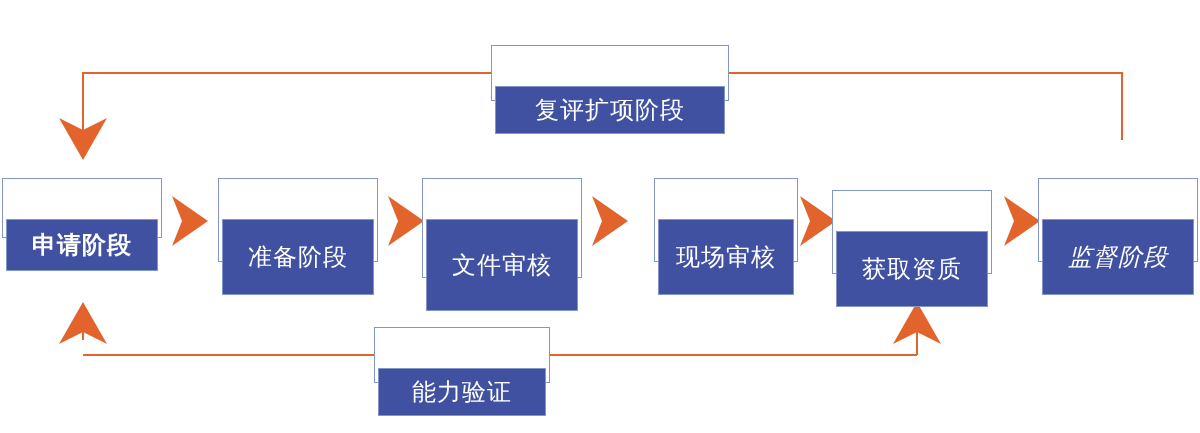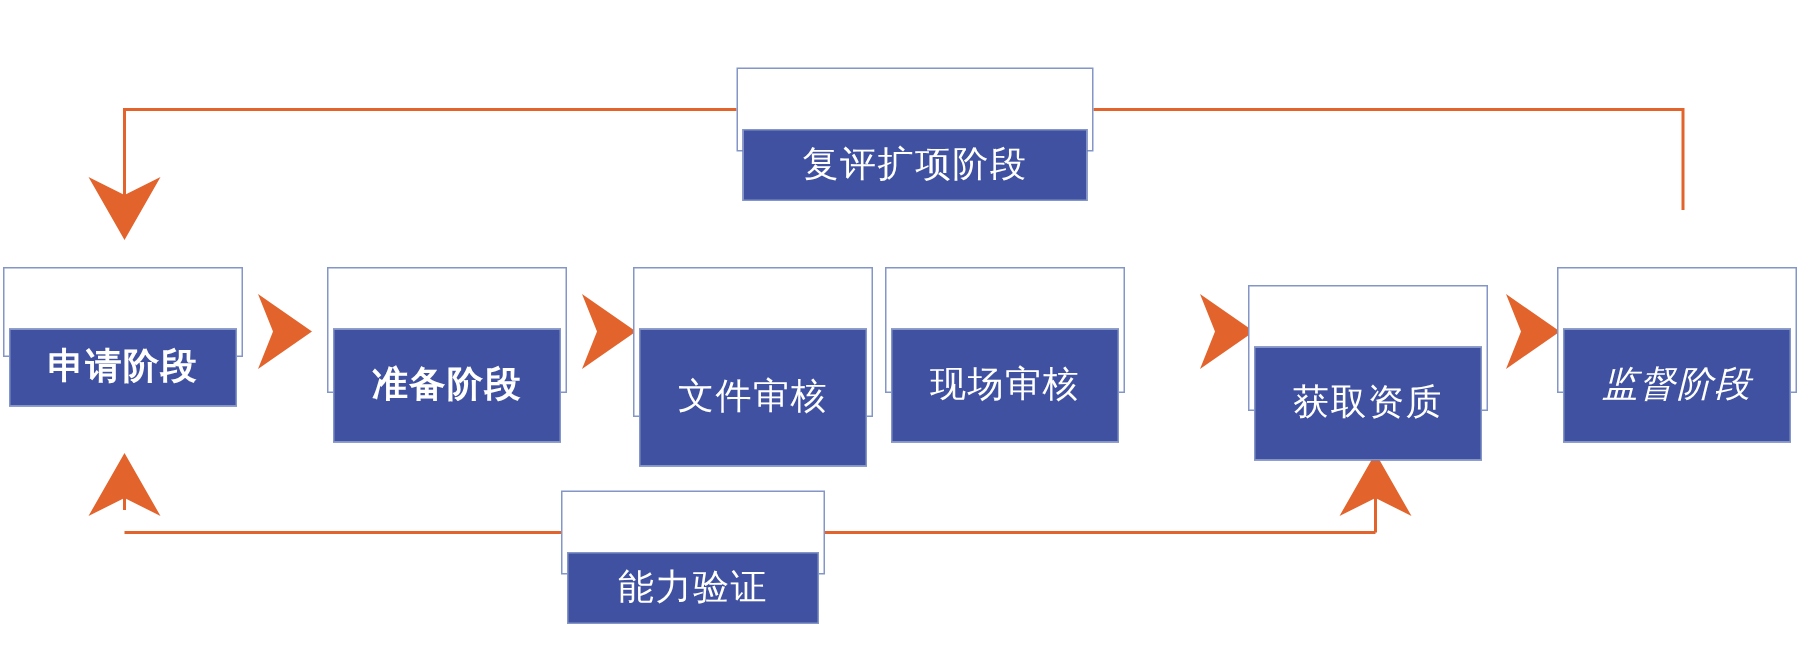--- a/index.html
+++ b/index.html
@@ -90,33 +90,33 @@
       <span class="label">复评扩项阶段</span>
     </div>
   </div>
 
   <div class="node" style="left:2px;top:178px;width:160px;height:60px;font-weight:bold;">
     <div class="inner">
       <span class="label">申请阶段</span>
     </div>
   </div>
 
-  <div class="node" style="left:218px;top:178px;width:160px;height:84px;font-weight:bold;">
+  <div class="node" style="left:218px;top:178px;width:160px;height:84px;">
     <div class="inner">
       <span class="label">准备阶段</span>
     </div>
   </div>
 
   <div class="node" style="left:422px;top:178px;width:160px;height:100px;">
     <div class="inner">
       <span class="label">文件审核</span>
     </div>
   </div>
 
-  <div class="node" style="left:590px;top:178px;width:160px;height:84px;">
+  <div class="node" style="left:654px;top:178px;width:144px;height:84px;">
     <div class="inner">
       <span class="label">现场审核</span>
     </div>
   </div>
 
   <div class="node" style="left:832px;top:190px;width:160px;height:84px;">
     <div class="inner">
       <span class="label">获取资质</span>
     </div>
   </div>

